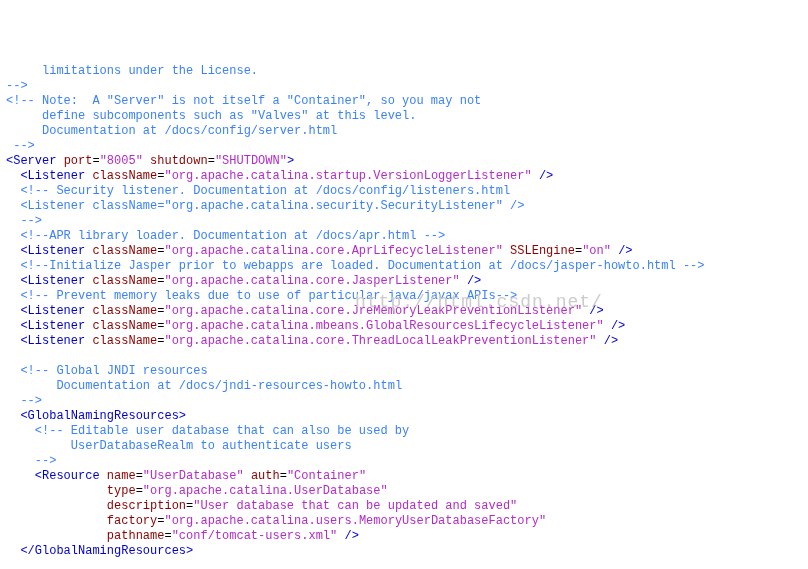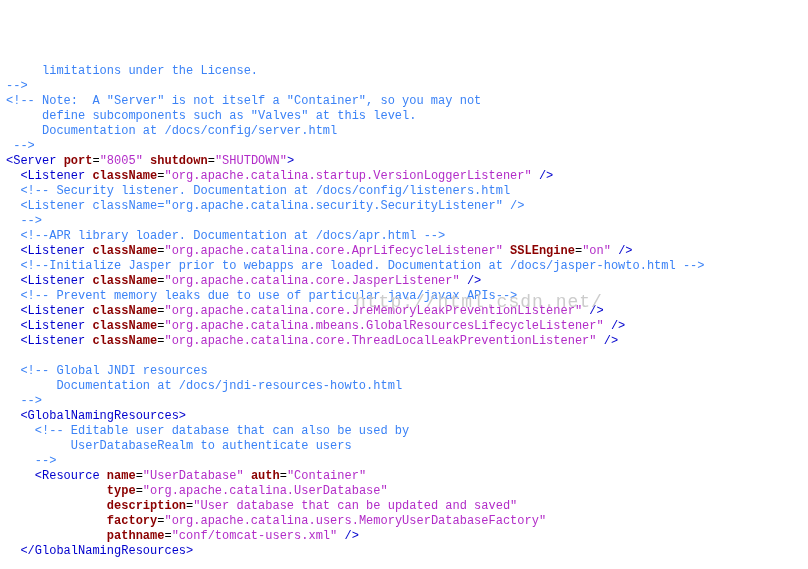--- a/index.html
+++ b/index.html
@@ -8,21 +8,21 @@
     font-family: "Courier New", monospace;
     font-size: 12px;
     line-height: 15px;
     background: #fff;
     color: #000;
     white-space: pre;
     position: relative;
   }
   .c { color: #3b82f6; }   
   .t { color: #0000CD; }   
-  .a { color: #8B0000; font-weight: bold; }   
+  .a { color: #8B0000; }   
   .v { color: #B22CC8; }   
   .k { color: #000; }      
   .wm {
     position: absolute;
     left: 355px;
     top: 295px;
     color: #ccc;
     font-family: "Courier New", monospace;
     font-size: 18px;
     letter-spacing: 1px;

